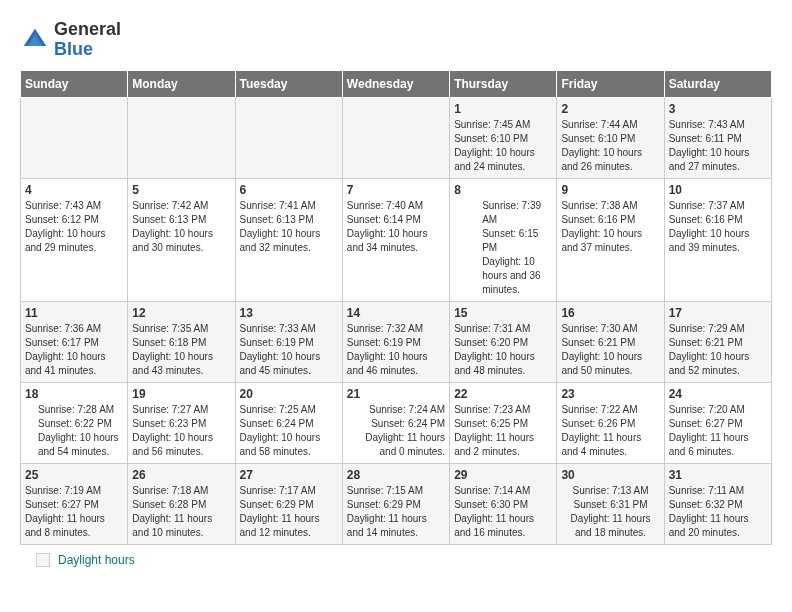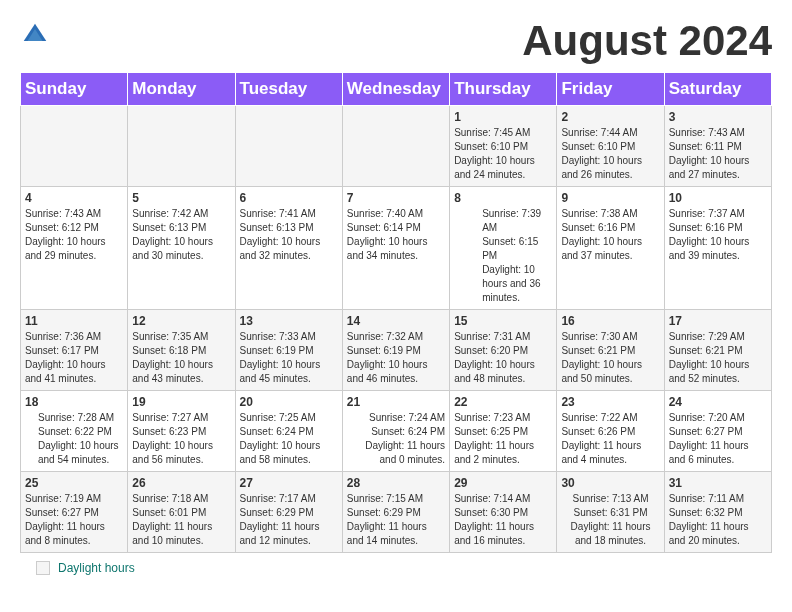--- a/index.html
+++ b/index.html
@@ -53,23 +53,23 @@
       font-size: 16px;
       color: #333;
       margin-top: 2px;
     }
     table {
       width: 100%;
       border-collapse: collapse;
       table-layout: fixed;
     }
     thead tr th {
-      background-color: #8b5cf6;
+      background-color: #737373;
       color: #fff;
-      font-size: 17px;
+      font-size: 12px;
       font-weight: bold;
       padding: 6px 4px;
       text-align: left;
       border: 1px solid #fff;
     }
     tbody tr td {
       vertical-align: top;
       padding: 4px 4px;
       font-size: 10.5px;
       color: #333;
@@ -112,23 +112,26 @@
   </style>
 </head>
 <body>
 
 <div class="header">
   <div class="logo">
     <svg class="logo-icon" viewBox="0 0 40 40">
       <polygon points="20,5 35,28 5,28" fill="#2a6db5"></polygon>
       <polygon points="20,12 30,28 10,28" fill="#5a9fd4" opacity="0.5"></polygon>
     </svg>
+    <div class="logo-text">
+      <span class="logo-general">General</span>
+      <span class="logo-blue">Blue</span>
+    </div>
   </div>
   <div class="title-block">
-    <div class="month-title">August 2024</div>
   </div>
 </div>
 
 <table>
   <thead>
     <tr>
     <th>Sunday</th>
         <th>Monday</th>
         <th>Tuesday</th>
         <th>Wednesday</th>
@@ -297,21 +300,21 @@
       <tr>
         <td>
           <span class="day-number">25</span>
           <div class="cell-content" style="white-space: pre-line;">Sunrise: 7:19 AM
 Sunset: 6:27 PM
 Daylight: 11 hours and 8 minutes.</div>
         </td>
         <td>
           <span class="day-number">26</span>
           <div class="cell-content" style="white-space: pre-line;">Sunrise: 7:18 AM
-Sunset: 6:01 PM
+Sunset: 6:28 PM
 Daylight: 11 hours and 10 minutes.</div>
         </td>
         <td>
           <span class="day-number">27</span>
           <div class="cell-content" style="white-space: pre-line;">Sunrise: 7:17 AM
 Sunset: 6:29 PM
 Daylight: 11 hours and 12 minutes.</div>
         </td>
         <td>
           <span class="day-number">28</span>

